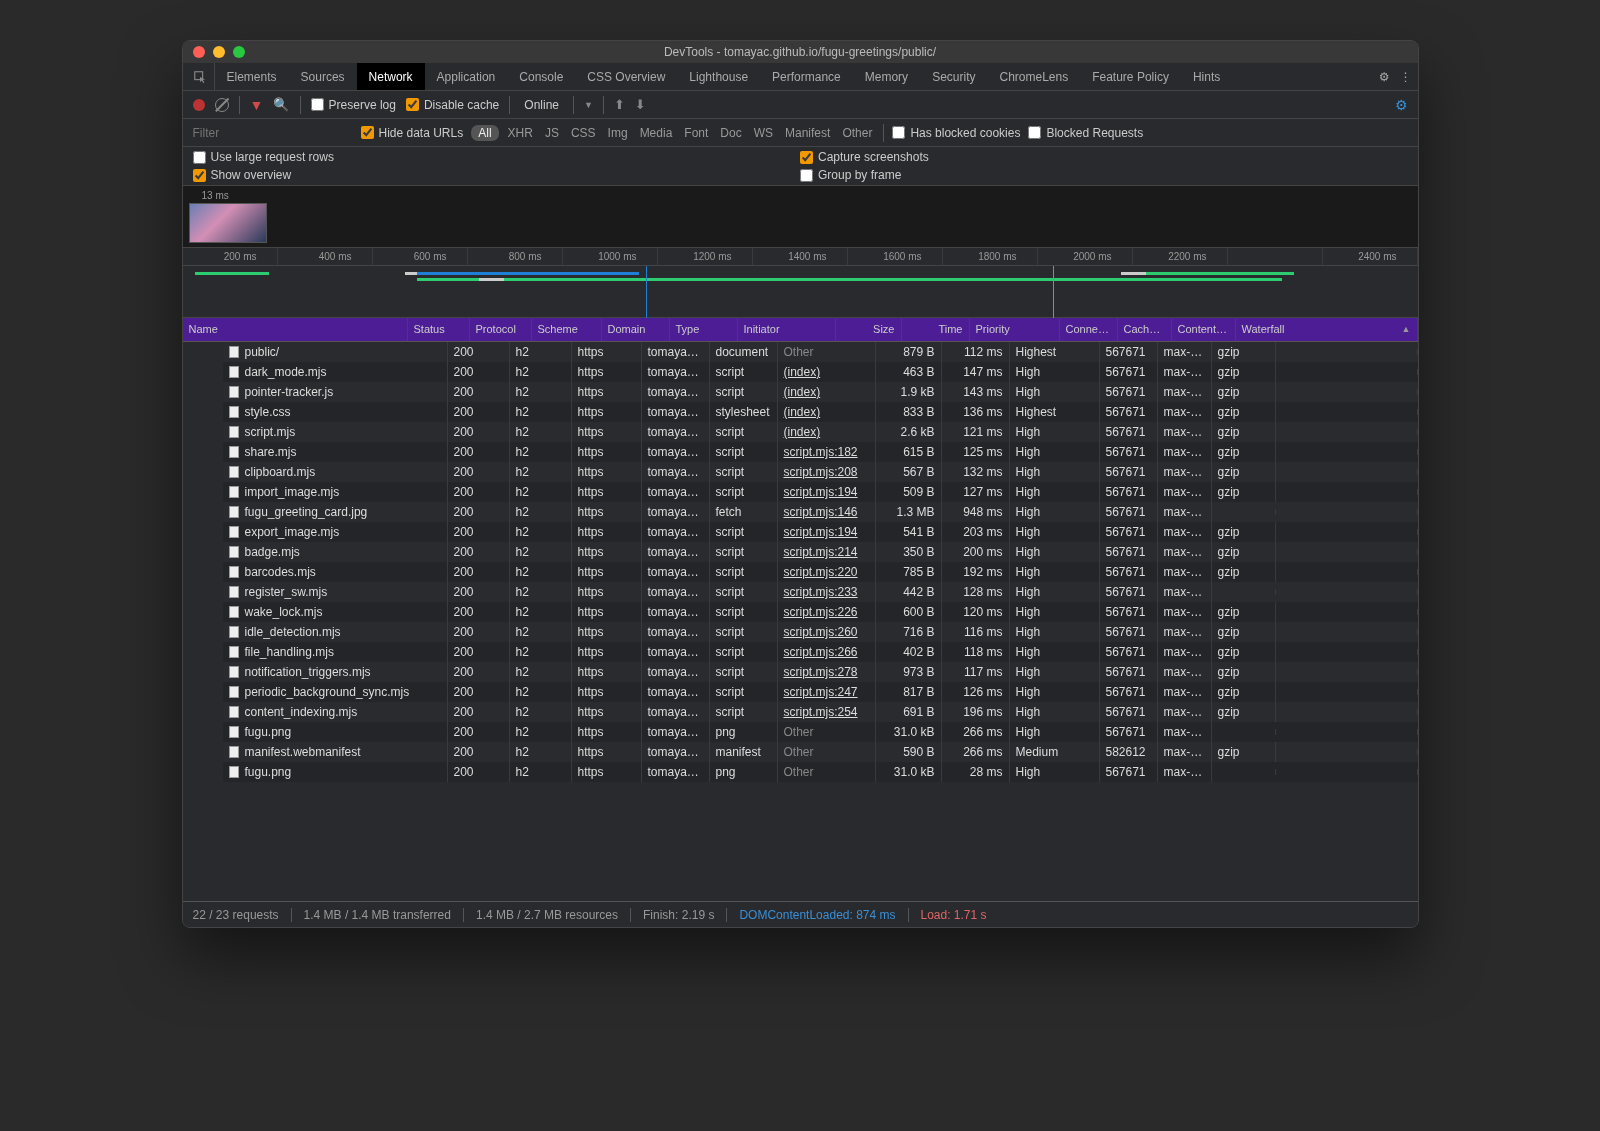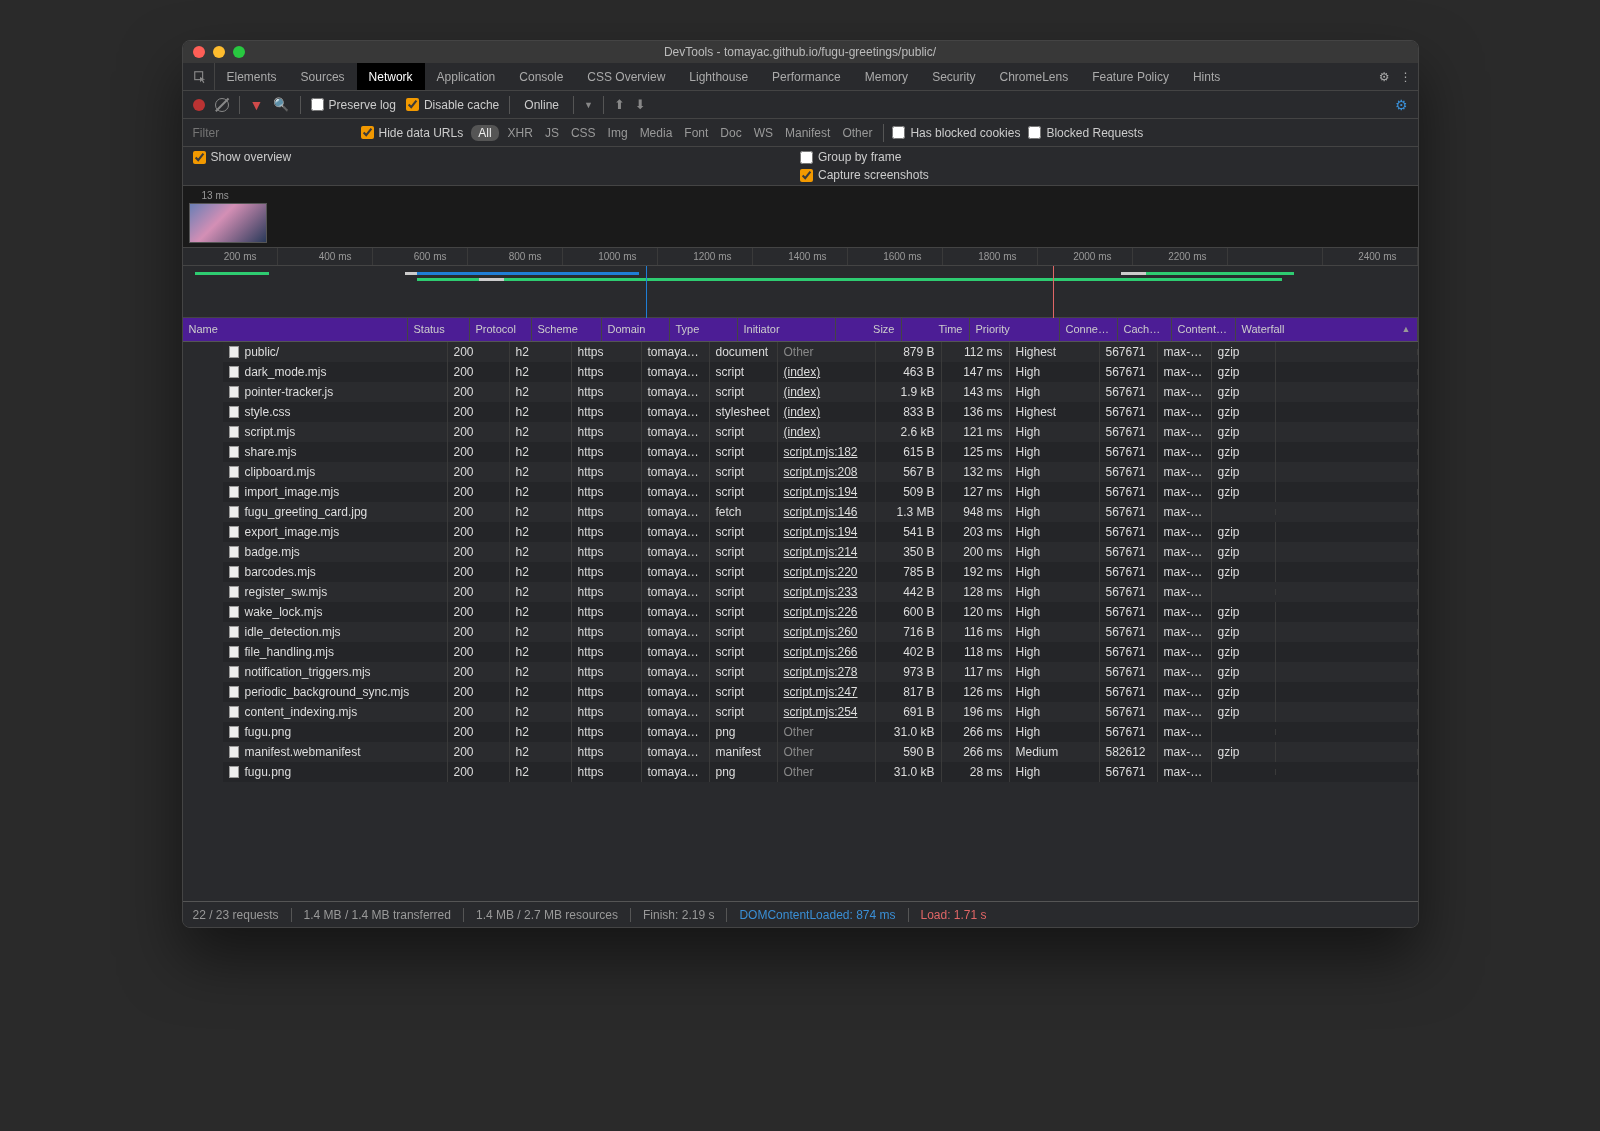--- a/index.html
+++ b/index.html
@@ -161,32 +161,36 @@
       </label>
     <label class="chk">
         <input type="checkbox" style="">
         <span>Blocked Requests</span>
       </label>
   </div>
 
   <div class="optionsbar">
     <div class="opt-col">
       <label class="chk">
+          <input type="checkbox" style="">
+          <span>Use large request rows</span>
+        </label>
+      <label class="chk">
           <input type="checkbox" checked="" style="">
           <span>Show overview</span>
         </label>
     </div>
     <div class="opt-col">
       <label class="chk">
+          <input type="checkbox" checked="" style="">
+          <span>Capture screenshots</span>
+        </label>
+      <label class="chk">
           <input type="checkbox" style="">
           <span>Group by frame</span>
-        </label>
-      <label class="chk">
-          <input type="checkbox" checked="" style="">
-          <span>Capture screenshots</span>
         </label>
     </div>
   </div>
 
   <div class="screenshot-strip">
     <div class="shot-label">13 ms</div>
     <div class="shot"></div>
   </div>
 
   <div class="timeline">

